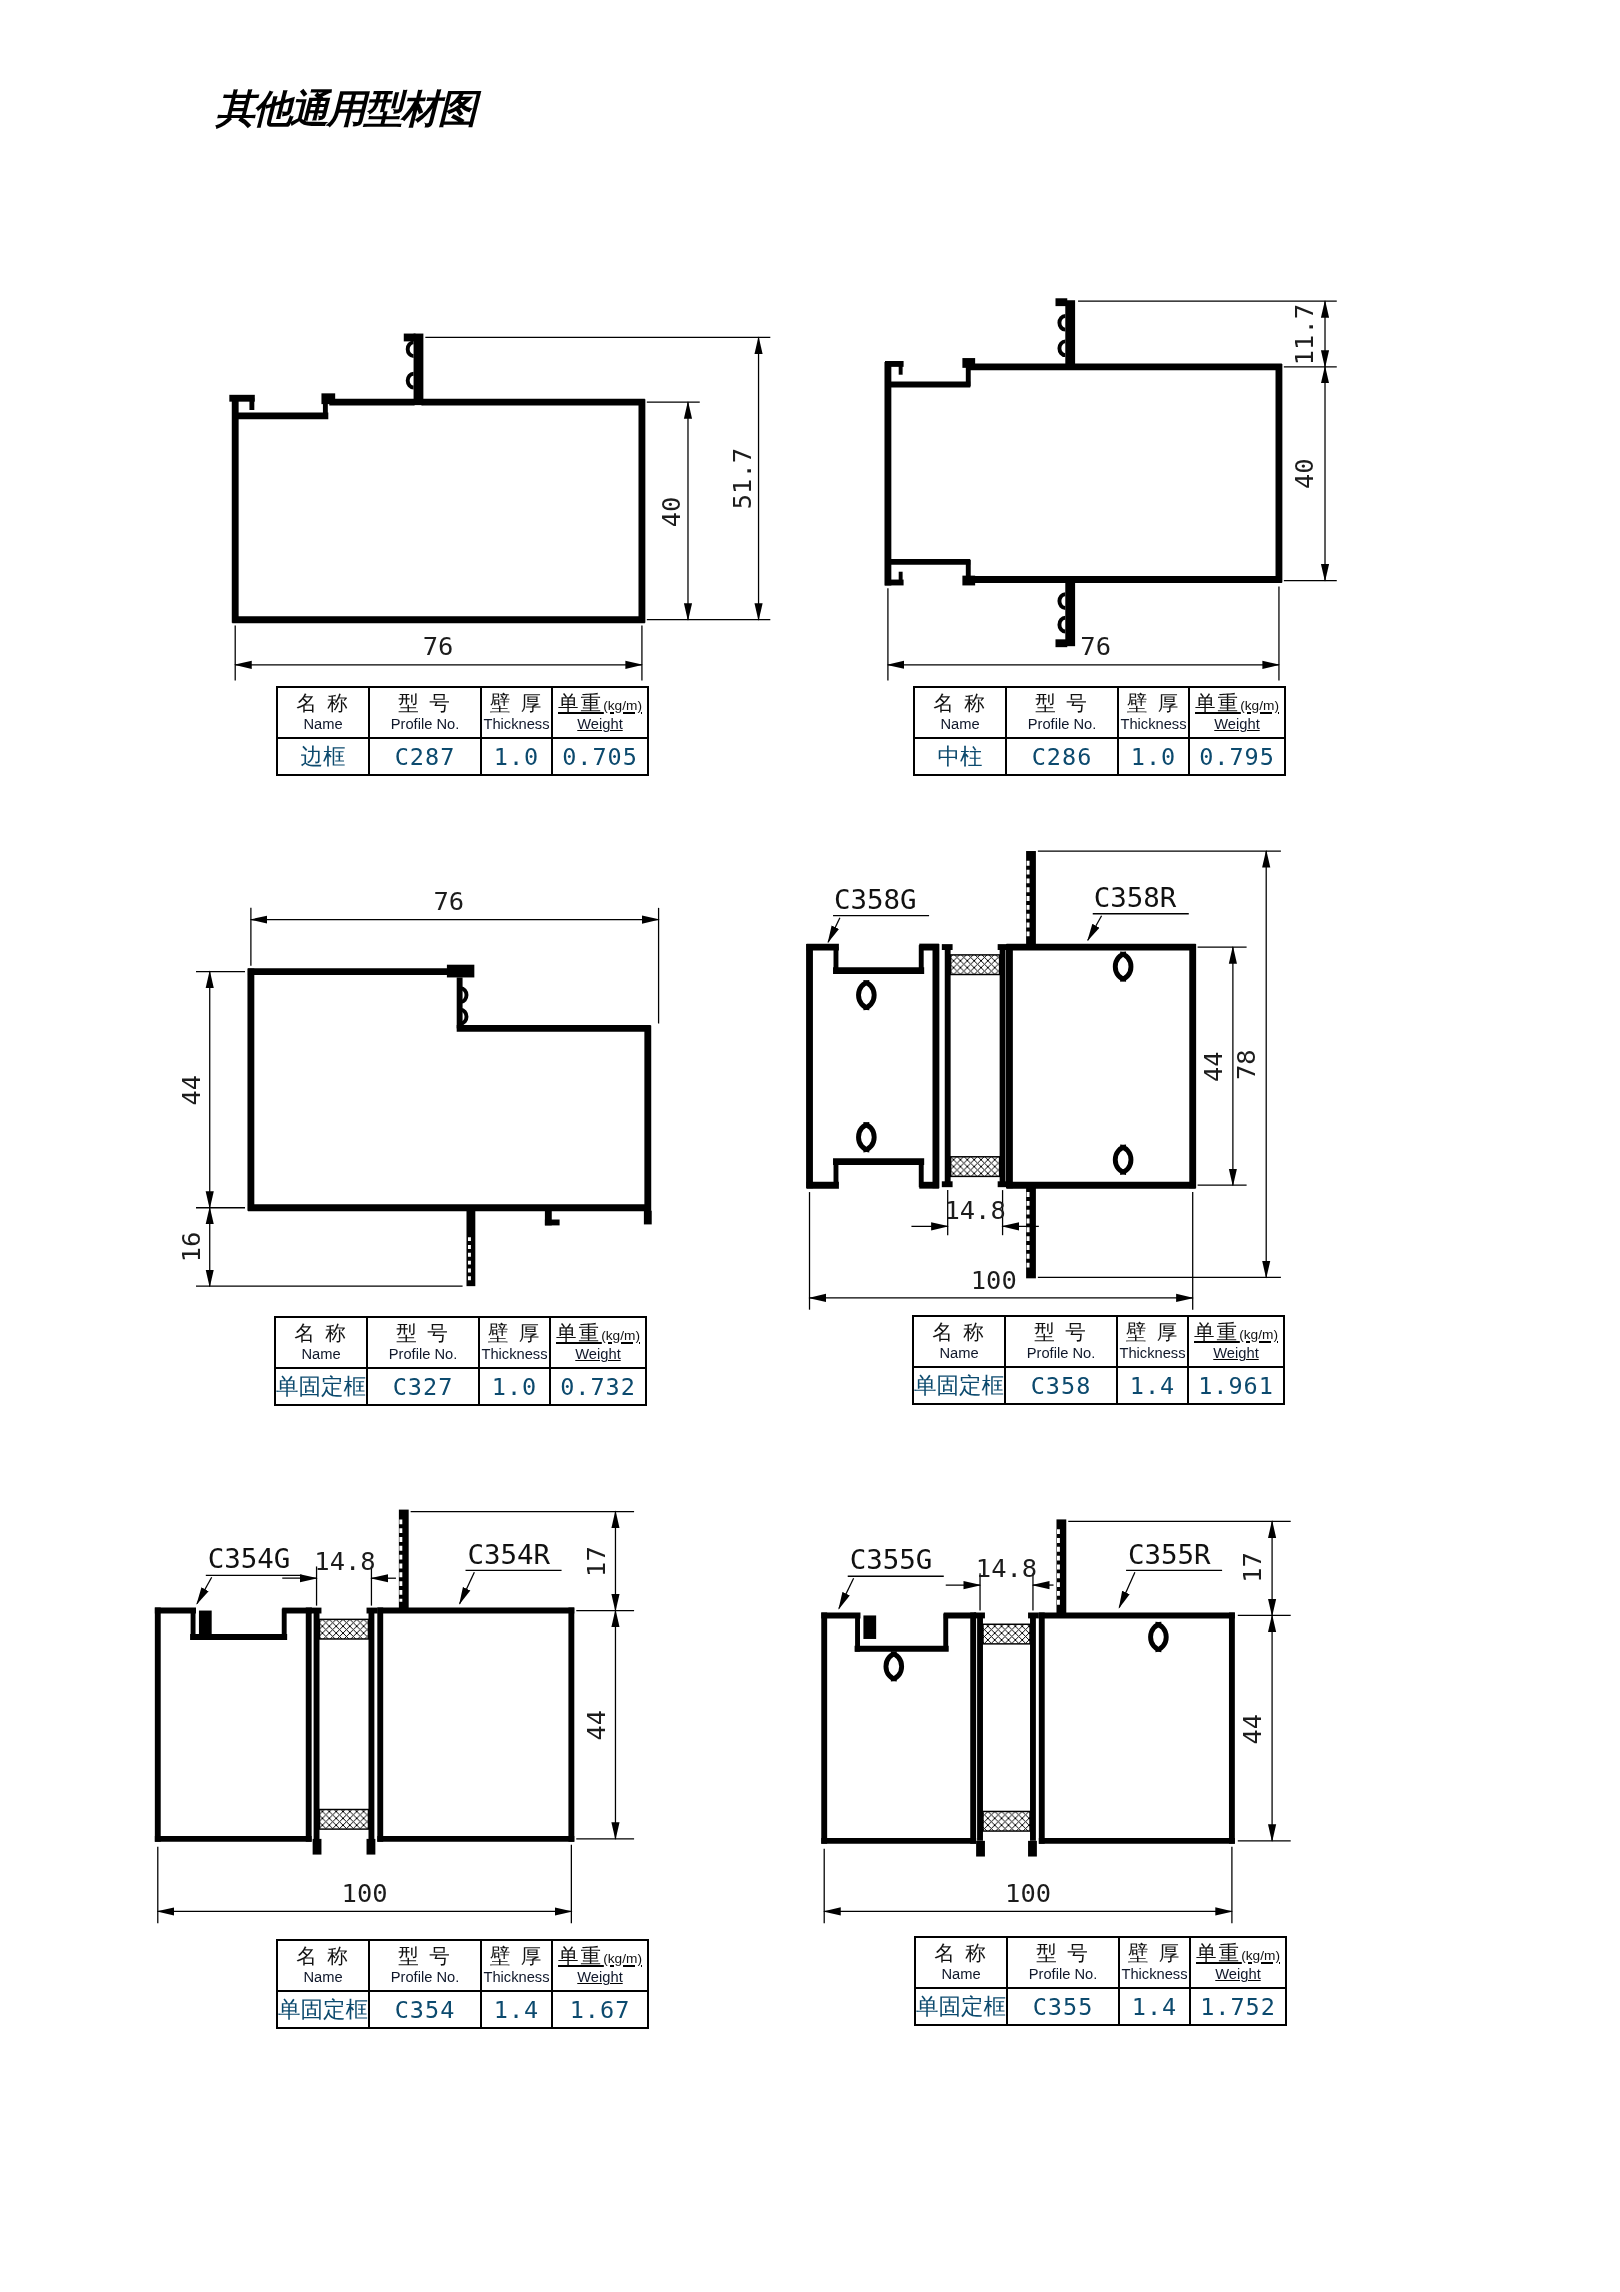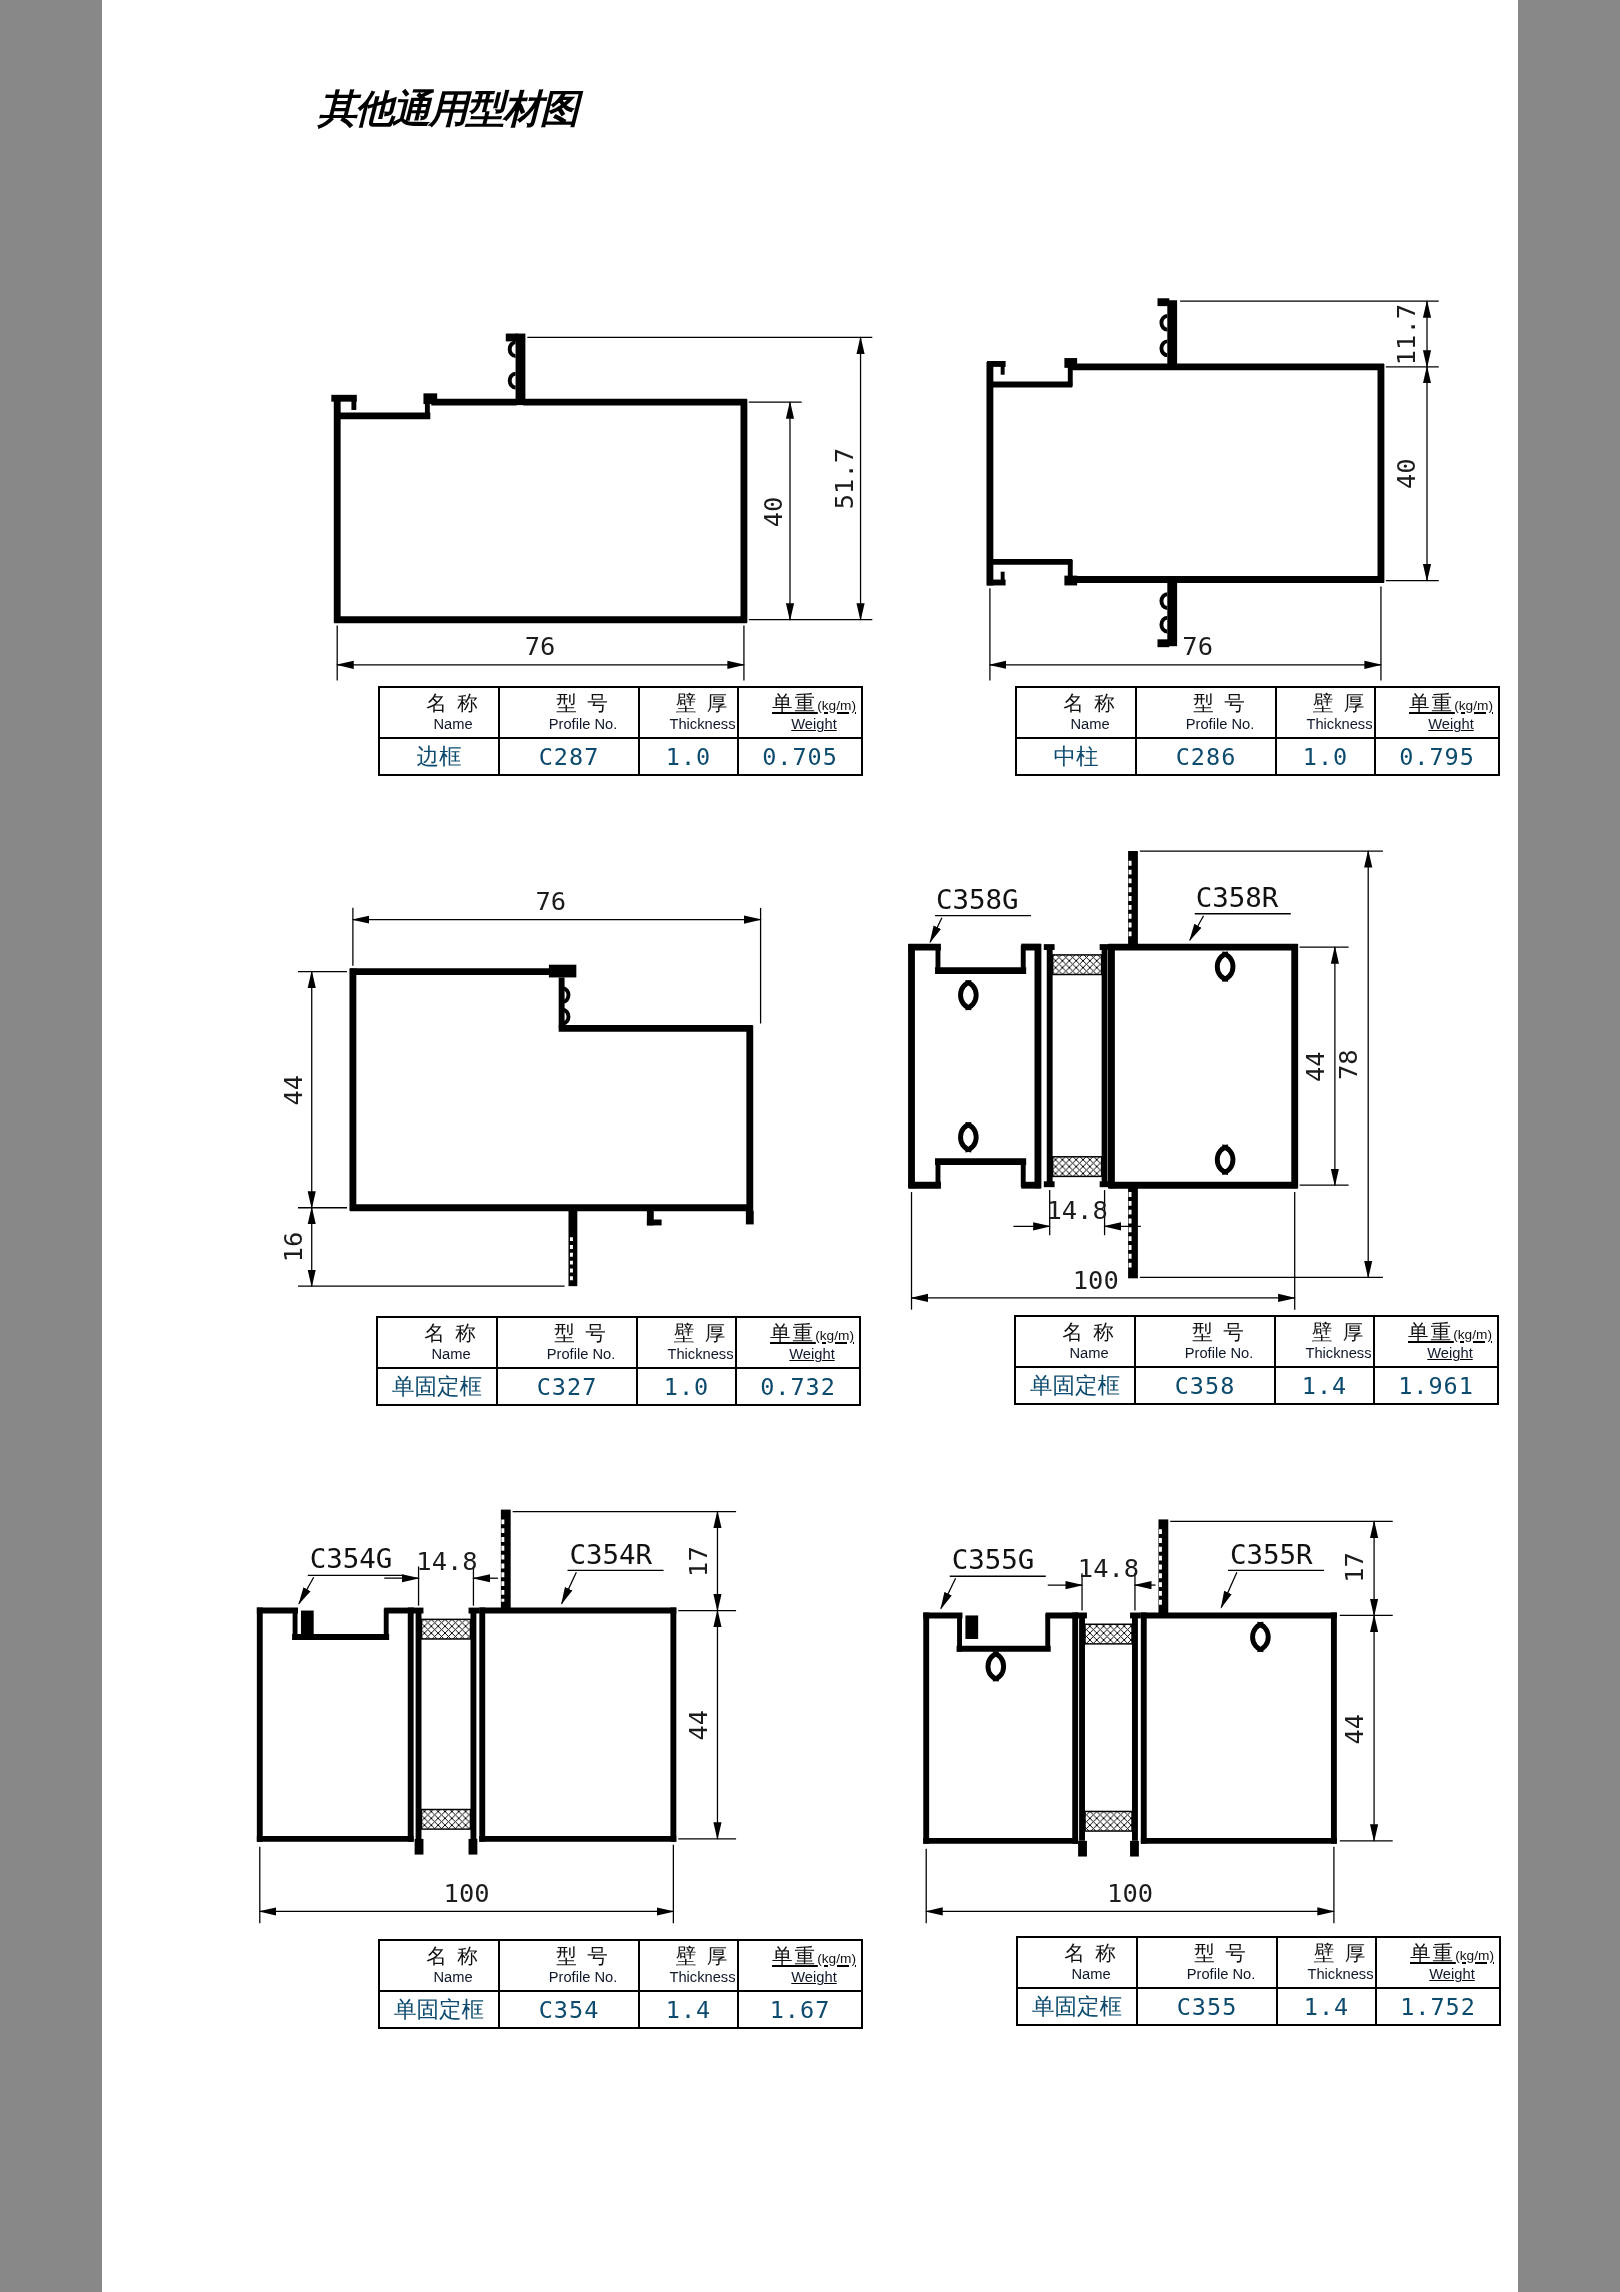--- a/index.html
+++ b/index.html
@@ -1,27 +1,27 @@
 <!DOCTYPE html>
 <html><head>
 <meta charset="utf-8">
 <style>
   html,body{margin:0;padding:0;background:#888;}
-  .page{position:relative;width:1416px;height:2293px;background:#fff;margin:0 auto;overflow:hidden;
+  .page{position:relative;width:1620px;height:2293px;background:#fff;margin:0 auto;overflow:hidden;
         font-family:"Liberation Sans",sans-serif;}
   .title{position:absolute;left:216px;top:82px;font:bold italic 39px "DejaVu Serif",serif;
          letter-spacing:-2px;color:#000;white-space:nowrap;}
   .subtitle{position:absolute;right:91px;top:178px;font:31px "Liberation Sans",sans-serif;
             color:#111;letter-spacing:0px;white-space:nowrap;}
   svg.cad{position:absolute;left:0;top:0;}
   .dt{font:26px "DejaVu Sans Mono",monospace;fill:#1c1c1c;}
   .lbl{font:28px "DejaVu Sans Mono",monospace;fill:#111;}
   .spec{position:absolute;border-collapse:collapse;table-layout:fixed;background:#fff;}
   .spec th,.spec td{border:2px solid #000;text-align:center;vertical-align:middle;padding:0;overflow:hidden;}
-  .spec th{height:49px;font-weight:normal;padding-left:28px;}
+  .spec th{height:49px;font-weight:normal;}
   .spec td{height:35px;font:22.5px "DejaVu Serif",serif;color:#0c4a6e;}
   .spec td.num{font:23.5px "DejaVu Sans Mono",monospace;letter-spacing:1px;border-radius:16px;}
   .spec .cn{display:block;font:20.6px "DejaVu Serif",serif;letter-spacing:2px;line-height:25.5px;color:#111;}
   .spec .en{display:block;font:14.7px "Liberation Sans",sans-serif;line-height:17.6px;color:#0f172a;}
   .spec .unit{font:13.7px "Liberation Sans",sans-serif;letter-spacing:0;}
   .c1{width:90px;}.c2{width:110px;}.c3{width:69px;}.c4{width:94px;text-decoration:underline;}
 </style>
 </head>
 <body>
 

